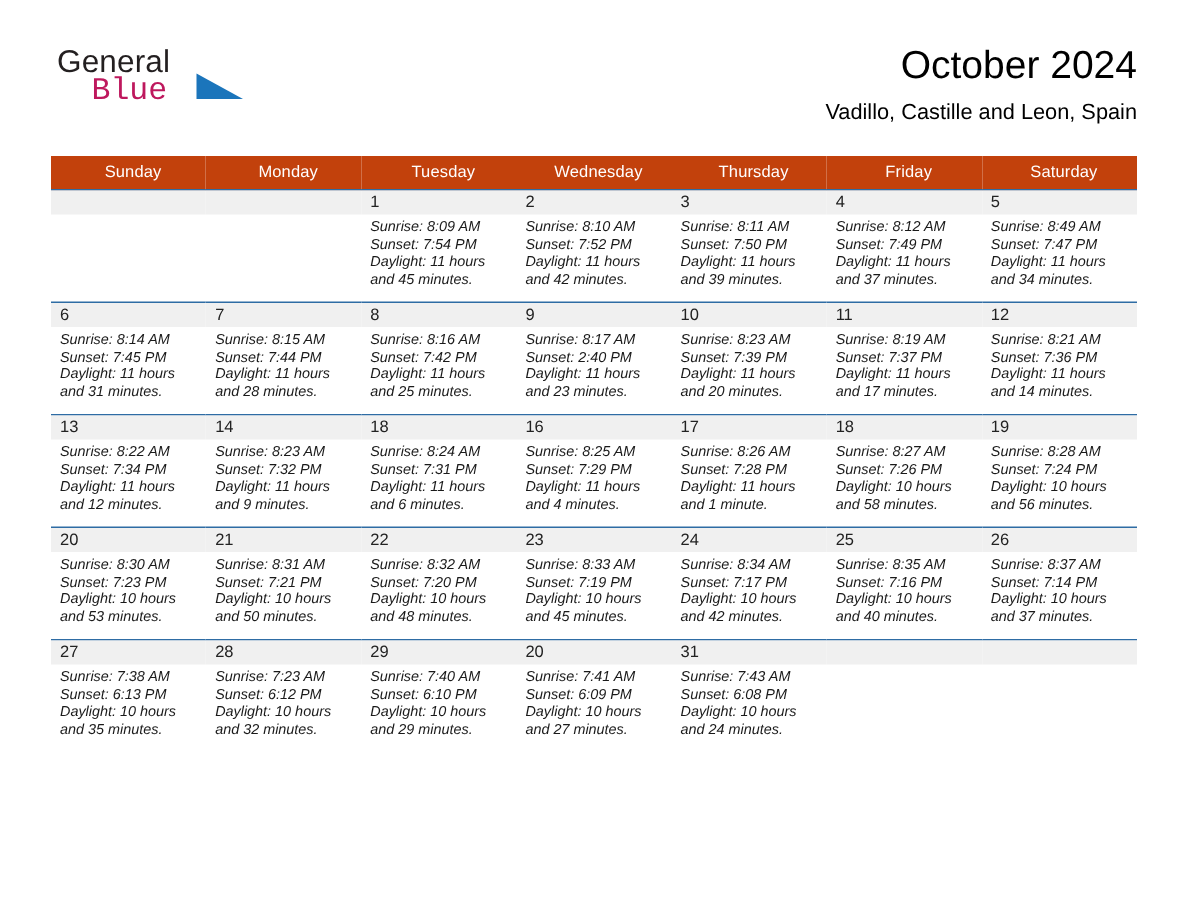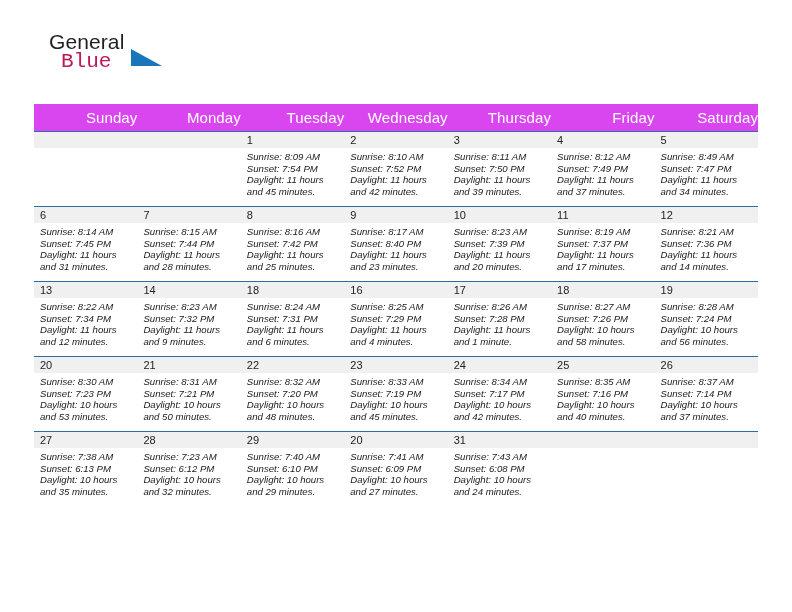--- a/index.html
+++ b/index.html
@@ -33,21 +33,21 @@
 
   .logo {
     position: absolute;
     left: 0;
     top: 2px;
     width: 200px;
     height: 56px;
   }
   .logo-general {
     position: absolute;
-    left: 15px;
+    left: 4px;
     top: 0;
     font-size: 21px;
     letter-spacing: 0.1px;
     color: #231f20;
     font-family: "Liberation Sans", sans-serif;
   }
   .logo-blue {
     position: absolute;
     left: 27px;
     top: 20px;
@@ -89,25 +89,25 @@
   .calendar {
     position: absolute;
     left: 34px;
     top: 104px;
     width: 724px;
     border-collapse: collapse;
     table-layout: fixed;
   }
 
   .calendar th {
-    background: #d946ef;
+    background: #c2410c;
     color: #ffffff;
-    font-size: 15px;
+    font-size: 11px;
     font-weight: normal;
-    text-align: right;
+    text-align: center;
     padding: 5px 0 5px 6px;
     height: 11px;
     letter-spacing: 0.1px;
   }
 
   .calendar td {
     vertical-align: top;
     padding: 0;
     border-top: 1.3px solid #2e6ca4;
     height: 74px;
@@ -148,20 +148,24 @@
 <div class="page">
 
   <div class="header">
 
     <div class="logo">
       <span class="logo-general">General</span>
       <span class="logo-triangle"></span>
       <span class="logo-blue">Blue</span>
     </div>
 
+    <div class="title-block">
+      <div class="cal-title">October 2024</div>
+      <div class="cal-subtitle">Vadillo, Castille and Leon, Spain</div>
+    </div>
 
   </div>
 
   <table class="calendar">
     <thead>
       <tr>
         <th>Sunday</th>
         <th>Monday</th>
         <th>Tuesday</th>
         <th>Wednesday</th>
@@ -255,21 +259,21 @@
               <div class="info">Sunrise: 8:16 AM
 Sunset: 7:42 PM
 Daylight: 11 hours
 and 25 minutes.</div>
             </div>
           </td>
           <td>
             <div class="daycell">
               <div class="datestrip">9</div>
               <div class="info">Sunrise: 8:17 AM
-Sunset: 8:40 PM
+Sunset: 2:40 PM
 Daylight: 11 hours
 and 23 minutes.</div>
             </div>
           </td>
           <td>
             <div class="daycell">
               <div class="datestrip">10</div>
               <div class="info">Sunrise: 8:23 AM
 Sunset: 7:39 PM
 Daylight: 11 hours

